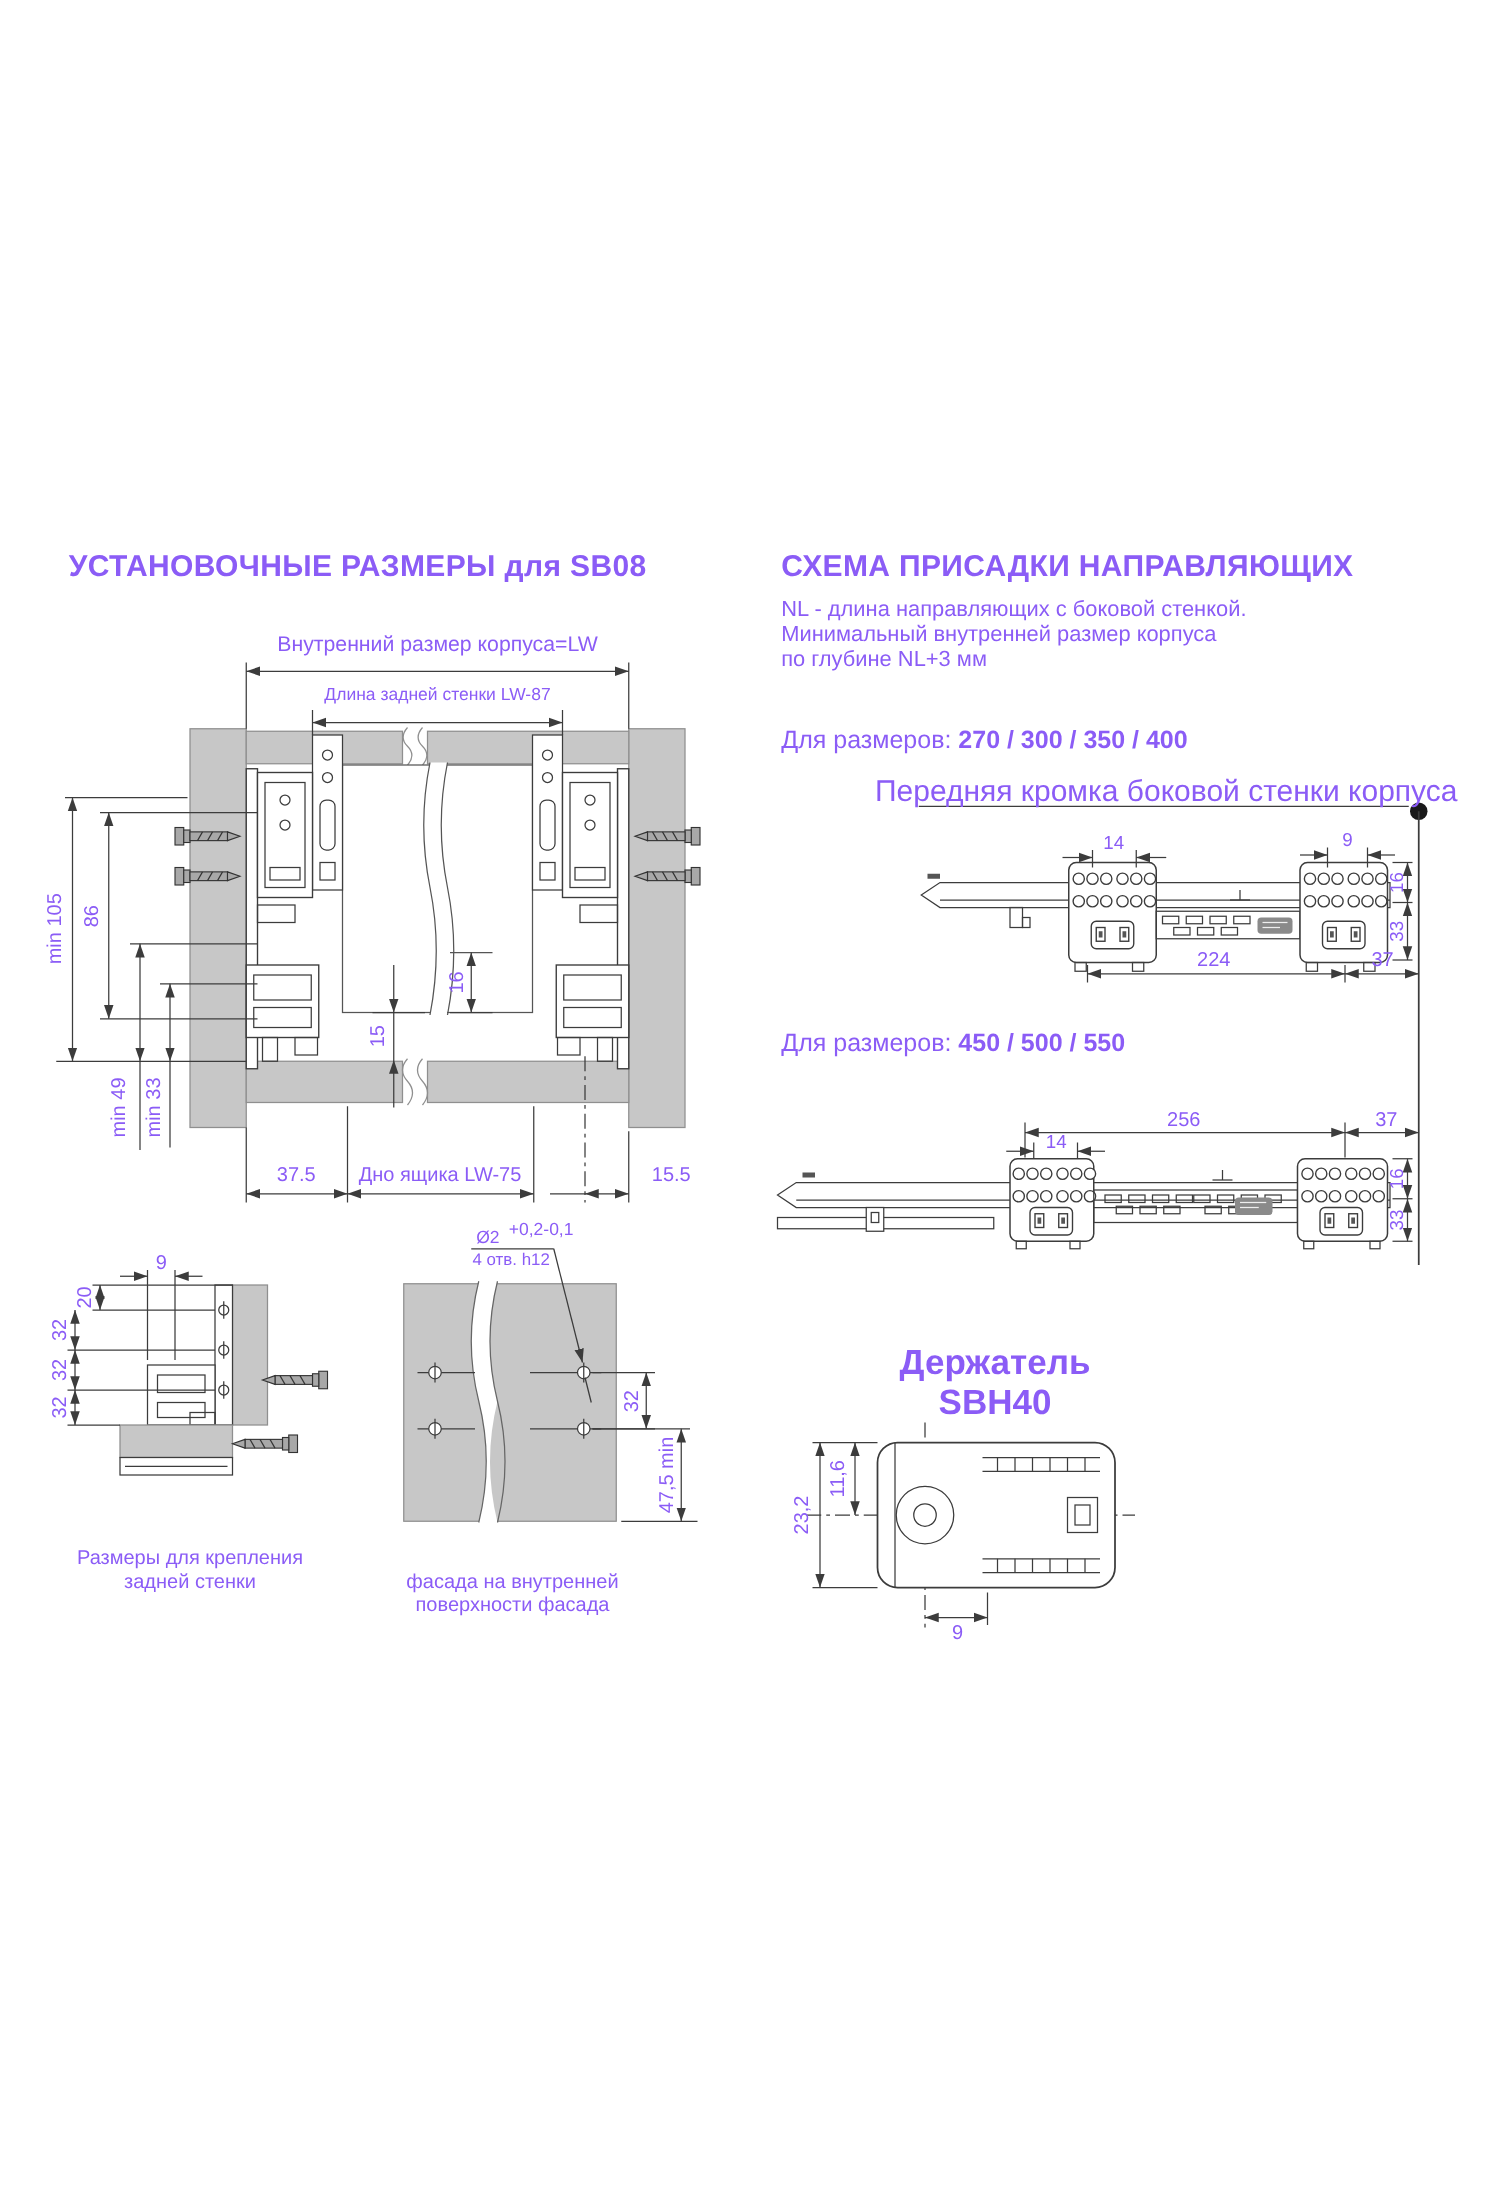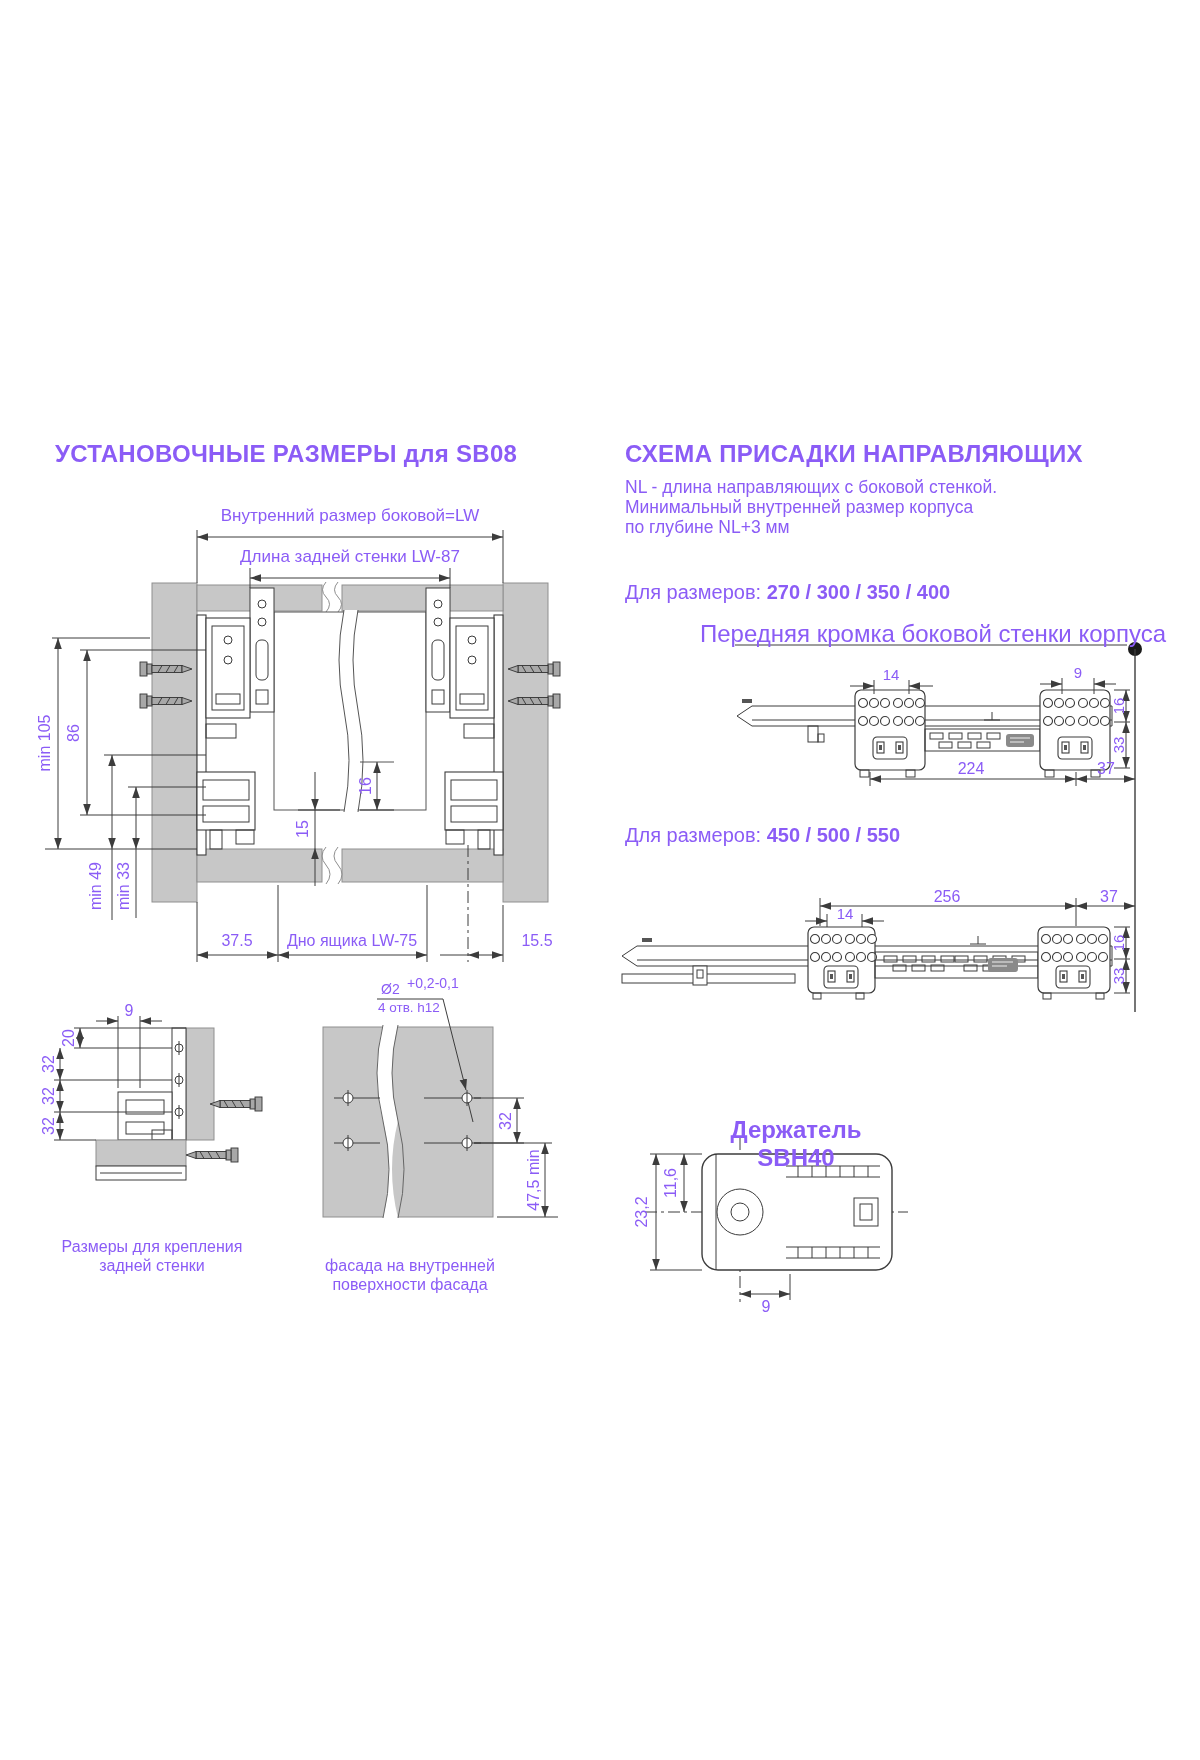--- a/index.html
+++ b/index.html
@@ -428,22 +428,22 @@
 <div class="t intro" style="left:625px;top:477px;">NL - длина направляющих с боковой стенкой.</div>
 <div class="t intro" style="left:625px;top:497px;">Минимальный внутренней размер корпуса</div>
 <div class="t intro" style="left:625px;top:517px;">по глубине NL+3 мм</div>
 
 <div class="t sizes" style="left:625px;top:581px;"><span>Для размеров:</span>&nbsp;<span class="b">270 / 300 / 350 / 400</span></div>
 
 <div class="t fronted" style="left:700px;top:620px;width:411px;">Передняя кромка боковой стенки корпуса</div>
 
 <div class="t sizes" style="left:625px;top:824px;"><span>Для размеров:</span>&nbsp;<span class="b">450 / 500 / 550</span></div>
 
-<div class="hdim" style="left:350px;top:506px;font-size:17px;">Внутренний размер боковой=LW</div>
-<div class="hdim" style="left:350px;top:547px;font-size:17px;">Длина задней стенки  LW-87</div>
+<div class="hdim" style="left:350px;top:506px;font-size:17px;">Внутренний размер корпуса=LW</div>
+<div class="hdim" style="left:350px;top:547px;font-size:14px;">Длина задней стенки  LW-87</div>
 <div class="vdim" style="left:45px;top:743px;">min 105</div>
 <div class="vdim" style="left:74px;top:733px;">86</div>
 <div class="vdim" style="left:96px;top:886px;">min 49</div>
 <div class="vdim" style="left:124px;top:886px;">min 33</div>
 <div class="vdim" style="left:366px;top:786px;">16</div>
 <div class="vdim" style="left:303px;top:829px;">15</div>
 <div class="hdim" style="left:237px;top:932px;">37.5</div>
 <div class="hdim" style="left:352px;top:932px;">Дно ящика  LW-75</div>
 <div class="hdim" style="left:537px;top:932px;">15.5</div>
 
@@ -472,18 +472,18 @@
 <div class="hdim" style="left:1106px;top:760px;">37</div>
 <div class="vdim s15" style="left:1118px;top:706px;">16</div>
 <div class="vdim s15" style="left:1118px;top:745px;">33</div>
 
 <div class="hdim" style="left:947px;top:888px;">256</div>
 <div class="hdim" style="left:1109px;top:888px;">37</div>
 <div class="hdim s15" style="left:845px;top:905px;">14</div>
 <div class="vdim s15" style="left:1118px;top:943px;">16</div>
 <div class="vdim s15" style="left:1118px;top:976px;">33</div>
 
-<div class="cap b" style="left:690px;top:1116px;width:212px;font-size:24px;">Держатель SBH40</div>
+<div class="cap b" style="left:690px;top:1074px;width:212px;font-size:28px;">Держатель SBH40</div>
 <div class="vdim" style="left:671px;top:1183px;">11,6</div>
 <div class="vdim" style="left:642px;top:1212px;">23,2</div>
 <div class="hdim" style="left:766px;top:1298px;">9</div>
 
 </div>
 
 </body></html>

